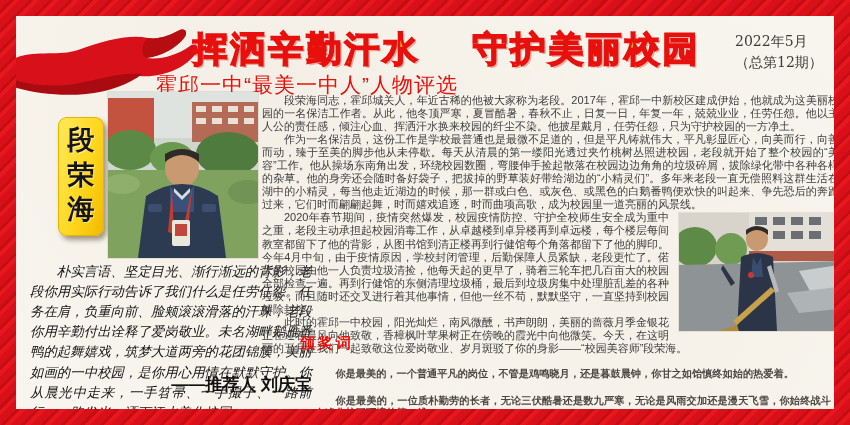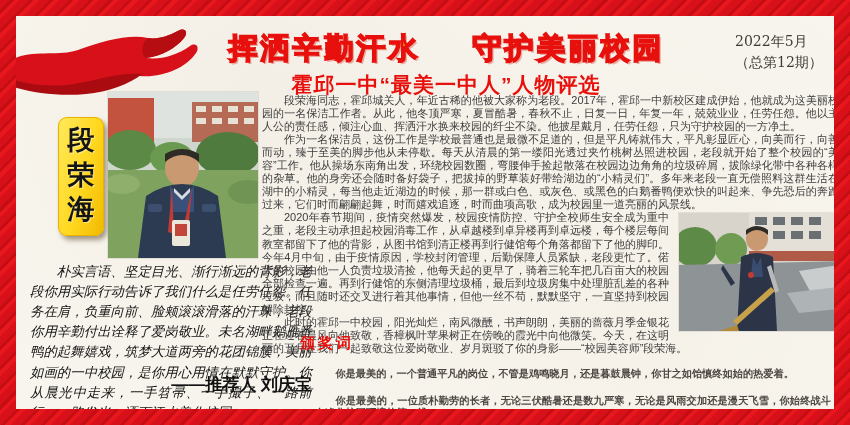--- a/index.html
+++ b/index.html
@@ -20,32 +20,32 @@
       #f8f5ee;
     overflow:hidden;
   }
   
   .ribbon{position:absolute;left:-16px;top:12px;width:215px;height:84px;}
   .title-row{
     position:absolute;left:118px;top:8px;width:625px;height:50px;
     display:flex;justify-content:center;align-items:center;gap:52px;
   }
   .title-part{
-    font-size:29px;font-weight:900;letter-spacing:3px;color:#ffd800;
+    font-size:35px;font-weight:900;letter-spacing:3px;color:#ffd800;
     -webkit-text-stroke:1.6px #e8100c;
     text-shadow:2px 2px 0 rgba(210,40,30,.35);
     white-space:nowrap;
   }
   .issue-box{
     position:absolute;right:3px;top:15px;width:96px;
     font-family:"DejaVu Serif",serif;font-size:14px;line-height:1.5;color:#3e3a38;
   }
   .subtitle{
-    position:absolute;left:140px;top:55px;width:580px;text-align:center;
-    font-size:21px;font-weight:700;letter-spacing:1px;color:#e8100c;white-space:nowrap;
+    position:absolute;left:140px;top:55px;width:580px;
+    font-size:21px;font-weight:400;letter-spacing:1px;color:#e8100c;white-space:nowrap;
   }
   
   .name-plate{
     position:absolute;left:42px;top:101px;width:46px;
     padding:9px 0 11px 0;border-radius:9px;
     background:linear-gradient(105deg,#ffe95e 0%,#ffd71e 55%,#f0b900 100%);
     box-shadow:3px 4px 5px rgba(60,40,0,.45), inset 0 0 0 1px #e6b400;
     display:flex;flex-direction:column;align-items:center;gap:5px;
   }
   .name-char{font-size:27px;font-weight:900;color:#141414;line-height:1.1;

